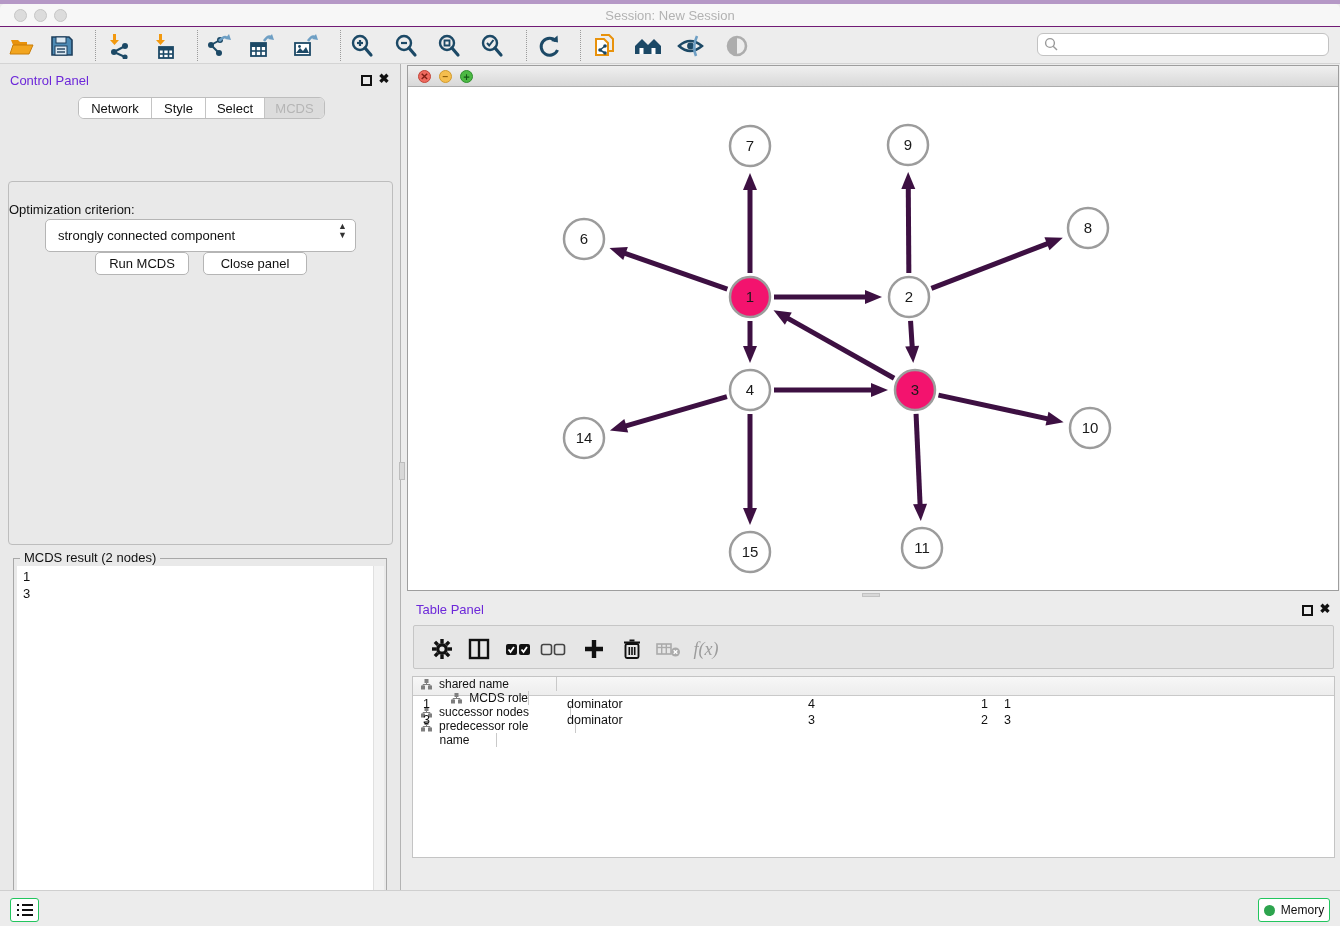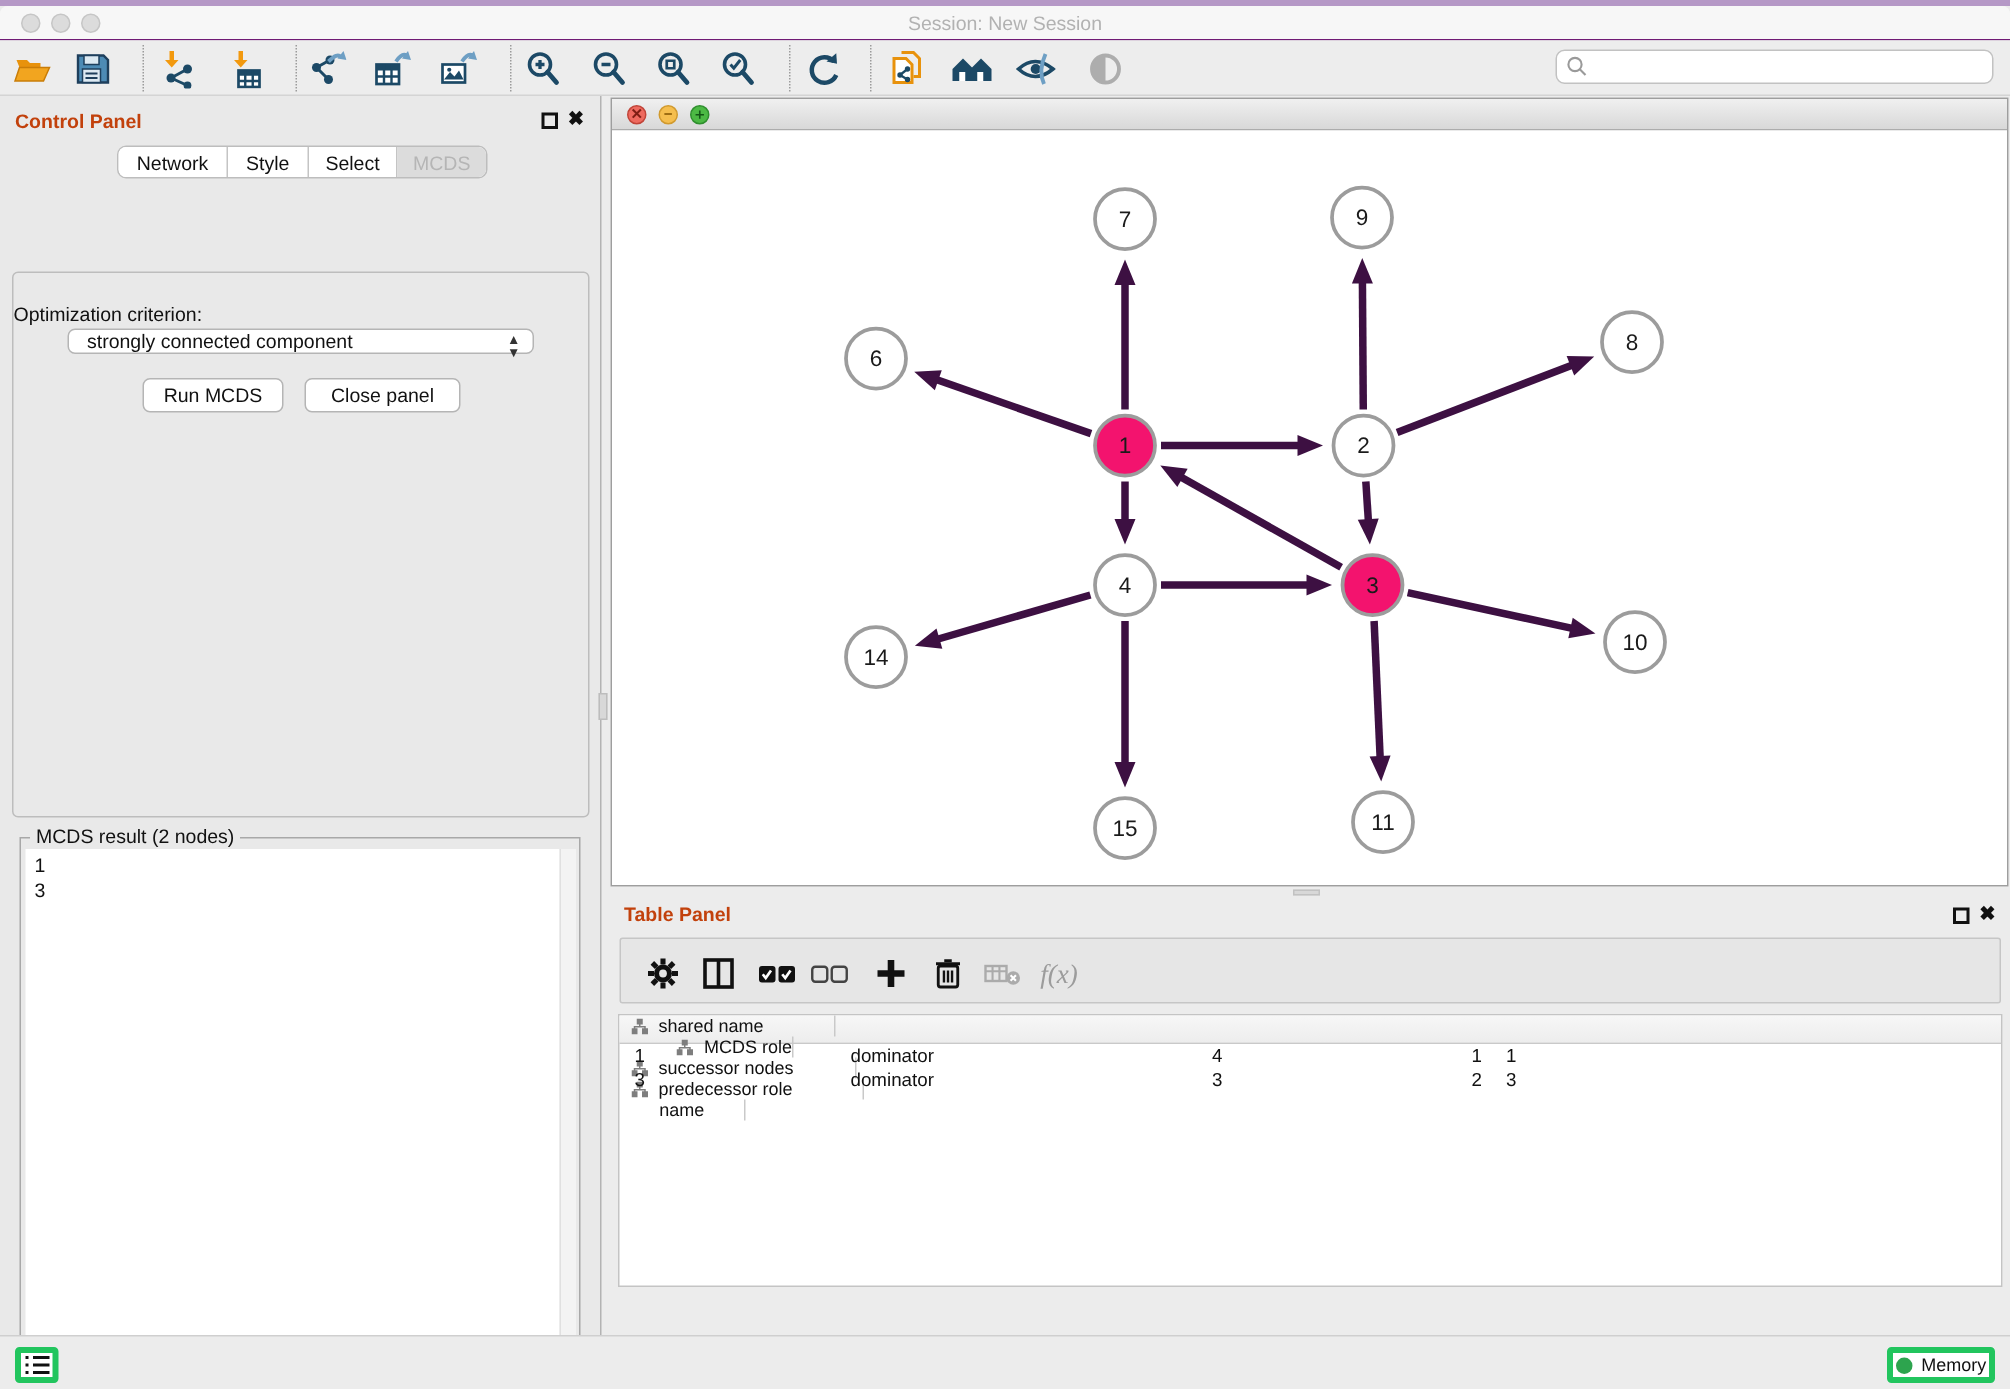--- a/index.html
+++ b/index.html
@@ -19,30 +19,30 @@
   
   .toolbar { left:0; top:27px; width:1340px; height:37px; background:#EDEDED; border-bottom:1px solid #D4D4D4; }
   .tb-btn { top:5px; width:28px; height:28px; display:flex; align-items:center; justify-content:center; }
   .tb-sep { top:3px; width:1px; height:31px; border-left:1px dotted #9B9B9B; }
   .searchbox { left:1037px; top:6px; width:292px; height:23px; background:#fff; border:1px solid #C2C2C2; border-radius:6px; display:flex; align-items:center; }
   .searchbox input { border:none; outline:none; flex:1; height:19px; font-size:13px; background:transparent; padding-left:4px; }
   .searchbox svg { margin-left:6px; flex:0 0 auto; }
 
   
   .ctrl-panel { left:0; top:64px; width:401px; height:826px; background:#E9E9E9; border-right:1px solid #B3B3B3; }
-  .panel-title { font-size:13px; color:#c2410c;font-weight:bold; }
+  .panel-title { font-size:13px; color:#6d28d9; }
   .win-ctrl { font-size:13px; color:#111; width:16px; height:16px; text-align:center; line-height:16px; }
   .float-icon { border:2px solid #111; width:11px; height:11px; margin-top:2px; }
   .seg-strip { display:flex; border:1px solid #BDBDBD; border-radius:6px; overflow:hidden; background:#fff; height:22px; }
   .seg { font-size:13px; color:#111; background:#fff; border-right:1px solid #C4C4C4; display:flex; align-items:center; justify-content:center; }
   .seg:last-child { border-right:none; }
   .seg.selected { background:#DCDCDC; color:#B5B5B5; }
   .content-box { left:8px; top:117px; width:385px; height:364px; border:1px solid #BDBDBD; border-radius:4px; background:#E9E9E9; }
   .opt-label { width:100%; text-align:left; top:20px; font-size:13px; color:#111; }
-  .dropdown { left:36px; top:37px; width:311px; height:17px; background:#fff; border:1px solid #B5B5B5; border-radius:5px; display:flex; align-items:center; font-size:13px; color:#111; padding-left:12px; }
+  .dropdown { left:36px; top:37px; width:311px; height:33px; background:#fff; border:1px solid #B5B5B5; border-radius:5px; display:flex; align-items:center; font-size:13px; color:#111; padding-left:12px; }
   .dd-arrows { position:absolute; right:8px; top:2px; font-size:9px; color:#333; line-height:9px; text-align:center; }
   .btn { background:#fff; border:1px solid #B5B5B5; border-radius:5px; font-size:13px; color:#111; display:flex; align-items:center; justify-content:center; height:23px; }
   .fieldset { left:13px; top:494px; width:374px; height:384px; border:1px solid #A8A8A8; }
   .legend { position:absolute; left:6px; top:-9px; background:#E9E9E9; padding:0 4px; font-size:13px; color:#111; }
   .result-area { position:absolute; left:3px; top:7px; width:367px; height:373px; background:#fff; }
   .result-text { position:absolute; left:6px; top:2px; font-size:13px; line-height:17px; color:#111; white-space:pre; }
   .result-scroll { position:absolute; right:0; top:0; width:11px; height:100%; background:#F3F3F3; border-left:1px solid #E0E0E0; }
 
   
   .net-window { left:407px; top:65px; width:932px; height:526px; border:1px solid #9E9E9E; background:#fff; }
@@ -69,21 +69,21 @@
   .td { padding:1px 4px 0 10px; overflow:hidden; white-space:nowrap; }
   .c1 { width:144px; } .c2 { width:116px;justify-content:flex-end; } .c3 { width:158px; text-align:right; padding-right:16px; }
   .c4 { width:163px; text-align:right; padding-right:6px; } .c5 { width:84px; }
   .th.c5 { justify-content:center; padding-left:0; }
 
   
   .bottom-tabs { left:683px; top:865px; height:22px; }
 
   
   .statusbar { left:0; top:890px; width:1340px; height:36px; background:#ECECEC; border-top:1px solid #CFCFCF; }
-  .sb-btn { background:#fff; border:4px solid #22c55e; border-radius:3px; height:24px; display:flex; align-items:center; justify-content:center; }
+  .sb-btn { background:#fff; border:1px solid #22c55e; border-radius:3px; height:24px; display:flex; align-items:center; justify-content:center; }
   .memory-dot { width:11px; height:11px; border-radius:50%; background:#2DA44E; margin-right:6px; }
   .memory-label { font-size:12px; color:#111; }
 </style>
 </head>
 <body>
 
 <div id="app">
 
   <div class="abs desktop-edge"></div>
 

